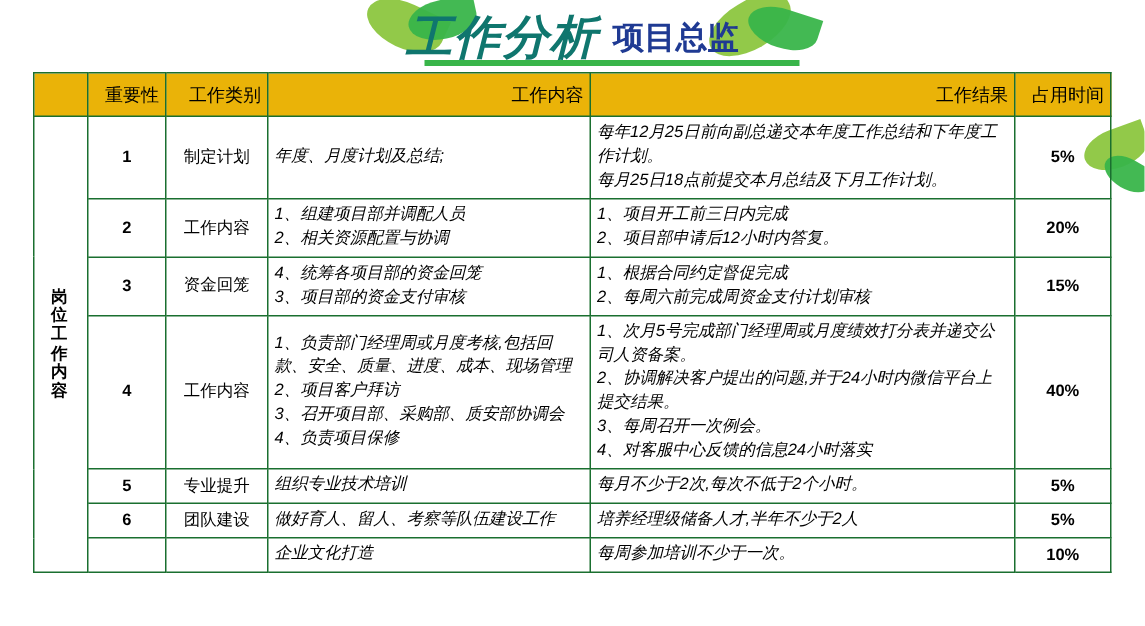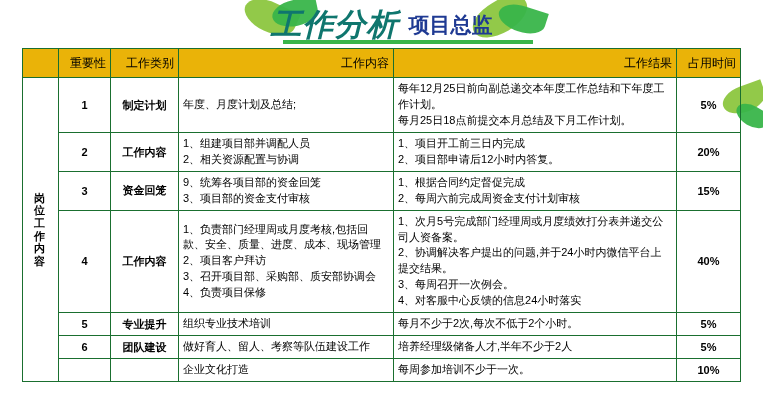--- a/index.html
+++ b/index.html
@@ -135,36 +135,36 @@
   .side-cell span {
     display: block;
   }
   .c-center {
     text-align: center;
     font-weight: bold;
     font-size: 13px;
   }
   .c-cat {
     text-align: center;
-    font-weight: bold;
+    font-weight: normal;
     font-size: 13px;
     line-height: 1.3;
   }
   .c-body {
     text-align: left;
     font-size: 11.5px;
     line-height: 1.45;
     padding-left: 5px;
   }
   .c-time {
     text-align: center;
     font-weight: bold;
     font-size: 12.5px;
   }
-  .line { display: block; }
+  .line { display: block; font-style: italic; }
 </style>
 </head>
 <body>
 
 <div class="page">
 
   <div class="leaf leaf-a"></div>
   <div class="leaf leaf-b"></div>
   <div class="leaf leaf-c"></div>
   <div class="leaf leaf-d"></div>
@@ -226,21 +226,21 @@
         <td class="c-body">
             <span class="line">1、项目开工前三日内完成</span>
             <span class="line">2、项目部申请后12小时内答复。</span>
           </td>
         <td class="c-time">20%</td>
       </tr>
       <tr>
         <td class="c-center">3</td>
         <td class="c-cat">资金回笼</td>
         <td class="c-body">
-            <span class="line">9、统筹各项目部的资金回笼</span>
+            <span class="line">4、统筹各项目部的资金回笼</span>
             <span class="line">3、项目部的资金支付审核</span>
           </td>
         <td class="c-body">
             <span class="line">1、根据合同约定督促完成</span>
             <span class="line">2、每周六前完成周资金支付计划审核</span>
           </td>
         <td class="c-time">15%</td>
       </tr>
       <tr>
         <td class="c-center">4</td>

